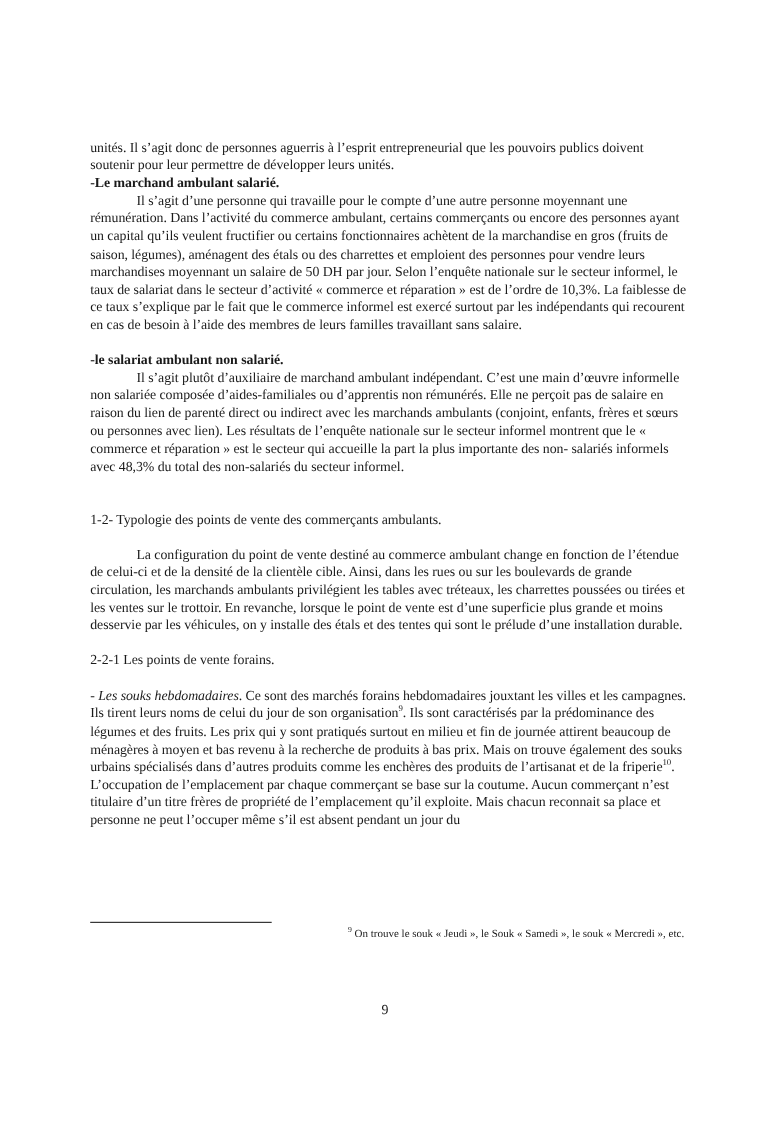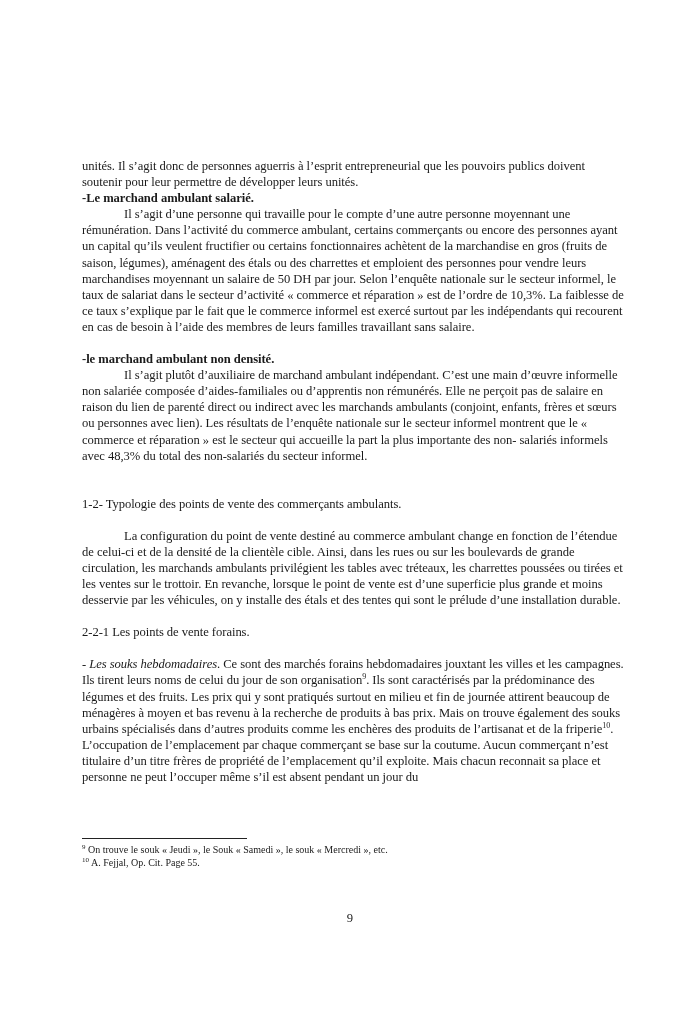--- a/index.html
+++ b/index.html
@@ -2,67 +2,66 @@
 <html><head>
   <meta charset="utf-8">
   <style>
     html, body { margin: 0; padding: 0; background: #ffffff; }
     body { width: 700px; height: 1028px; position: relative; overflow: hidden; }
     .page {
       position: absolute; left: 0; top: 0; width: 700px; height: 1028px; background: #fff;
       font-family: "Liberation Serif", "DejaVu Serif", serif; color: #1a1a1a;
     }
     .body-text {
-      position: absolute; left: 82px; width: 545px; top: 158px;
+      position: absolute; left: 82px; width: 545px; top: 126px;
       font-size: 12.6px; line-height: 16.1px; letter-spacing: -0.05px;
     }
     .body-text p { margin: 0; }
     .indent { text-indent: 42px; }
     .subhead { font-weight: bold; }
     .spacer-1 { height: 16px; }
     .spacer-2 { height: 32px; }
     .section-head { font-weight: normal; }
     sup { font-size: 8px; line-height: 0; vertical-align: super; }
     .footnote-rule {
       position: absolute; left: 82px; top: 838px; width: 165px; height: 0;
       border-top: 1px solid #222;
     }
     .footnotes {
       position: absolute; left: 82px; top: 843px; width: 540px;
       font-size: 10px; line-height: 13px;
     }
-    .footnotes p { margin: 0; }
+    .footnotes p { margin: 0; text-align: right; }
     .footnotes sup { font-size: 7px; }
     .page-number {
       position: absolute; left: 0; width: 700px; top: 911px; text-align: center;
       font-size: 12.6px;
     }
   </style>
 </head>
 <body>
 
 <div class="page">
   <div class="body-text">
     <p>unités. Il s’agit donc de personnes aguerris à l’esprit entrepreneurial que les pouvoirs publics doivent soutenir pour leur permettre de développer leurs unités.</p>
     <p class="subhead">-Le marchand ambulant salarié.</p>
     <p class="indent">Il s’agit d’une personne qui travaille pour le compte d’une autre personne moyennant une rémunération. Dans l’activité du commerce ambulant, certains commerçants ou encore des personnes ayant un capital qu’ils veulent fructifier ou certains fonctionnaires achètent de la marchandise en gros (fruits de saison, légumes), aménagent des étals ou des charrettes et emploient des personnes pour vendre leurs marchandises moyennant un salaire de 50 DH par jour. Selon l’enquête nationale sur le secteur informel, le taux de salariat dans le secteur d’activité « commerce et réparation » est de l’ordre de 10,3%. La faiblesse de ce taux s’explique par le fait que le commerce informel est exercé surtout par les indépendants qui recourent en cas de besoin à l’aide des membres de leurs familles travaillant sans salaire.</p>
     <div class="spacer-1"></div>
-    <p class="subhead">-le marchand ambulant non densité.</p>
+    <p class="subhead">-le salariat ambulant non salarié.</p>
     <p class="indent">Il s’agit plutôt d’auxiliaire de marchand ambulant indépendant. C’est une main d’œuvre informelle non salariée composée d’aides-familiales ou d’apprentis non rémunérés. Elle ne perçoit pas de salaire en raison du lien de parenté direct ou indirect avec les marchands ambulants (conjoint, enfants, frères et sœurs ou personnes avec lien). Les résultats de l’enquête nationale sur le secteur informel montrent que le « commerce et réparation » est le secteur qui accueille la part la plus importante des non- salariés informels avec 48,3% du total des non-salariés du secteur informel.</p>
     <div class="spacer-2"></div>
     <p class="section-head">1-2- Typologie des points de vente des commerçants ambulants.</p>
     <div class="spacer-1"></div>
     <p class="indent">La configuration du point de vente destiné au commerce ambulant change en fonction de l’étendue de celui-ci et de la densité de la clientèle cible. Ainsi, dans les rues ou sur les boulevards de grande circulation, les marchands ambulants privilégient les tables avec tréteaux, les charrettes poussées ou tirées et les ventes sur le trottoir. En revanche, lorsque le point de vente est d’une superficie plus grande et moins desservie par les véhicules, on y installe des étals et des tentes qui sont le prélude d’une installation durable.</p>
     <div class="spacer-1"></div>
     <p class="section-head">2-2-1 Les points de vente forains.</p>
     <div class="spacer-1"></div>
     <p><span>- </span><em>Les souks hebdomadaires</em><span>. Ce sont des marchés forains hebdomadaires jouxtant les villes et les campagnes. Ils tirent leurs noms de celui du jour de son organisation</span><sup>9</sup><span>. Ils sont caractérisés par la prédominance des légumes et des fruits. Les prix qui y sont pratiqués surtout en milieu et fin de journée attirent beaucoup de ménagères à moyen et bas revenu à la recherche de produits à bas prix. Mais on trouve également des souks urbains spécialisés dans d’autres produits comme les enchères des produits de l’artisanat et de la friperie</span><sup>10</sup><span>.</span></p>
     <p>L’occupation de l’emplacement par chaque commerçant se base sur la coutume. Aucun commerçant n’est titulaire d’un titre frères de propriété de l’emplacement qu’il exploite. Mais chacun reconnait sa place et personne ne peut l’occuper même s’il est absent pendant un jour du</p>
   </div>
 
   <div class="footnote-rule"></div>
   <div class="footnotes">
     <p><sup>9</sup> <span>On trouve le souk « Jeudi », le Souk « Samedi », le souk « Mercredi », etc.</span></p>
-    <p><sup>10</sup><span> A. Fejjal, Op. Cit. Page 55.</span></p>
   </div>
 
   <div class="page-number">9</div>
 </div>
 
 </body></html>

